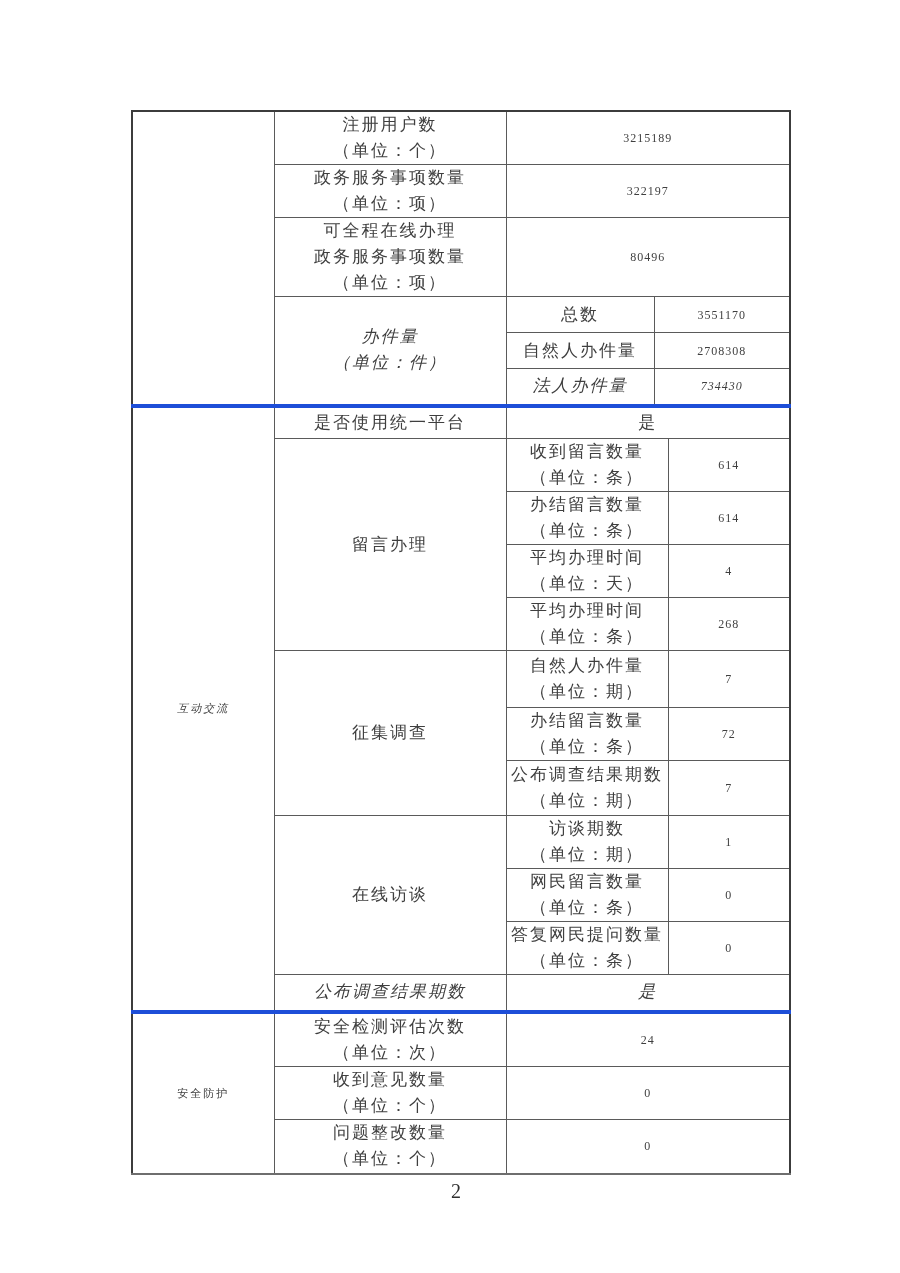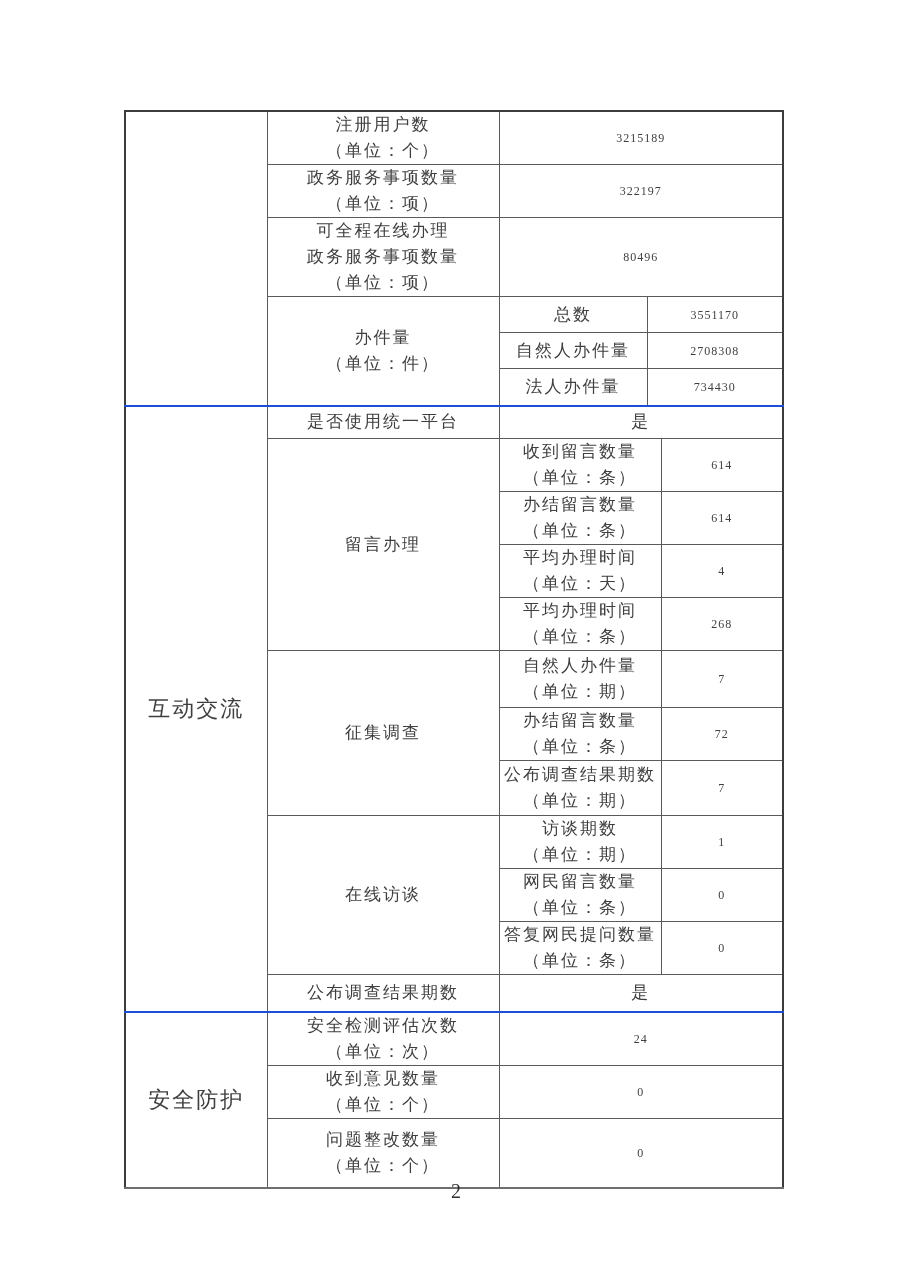--- a/index.html
+++ b/index.html
@@ -4,39 +4,39 @@
 <style>
   html,body{margin:0;padding:0;}
   body{
     width:900px;height:1273px;background:#ffffff;
     font-family:"Liberation Serif","DejaVu Serif",serif;
     color:#3f3f3f;
   }
   .page{position:relative;width:900px;height:1273px;background:#ffffff;overflow:hidden;}
 
   table.report{
-    position:absolute;left:124px;top:110px;
+    position:absolute;left:131px;top:110px;
     width:658px;
     border-collapse:collapse;table-layout:fixed;
     border:2px solid #3c3c3c;
   }
   td{
     border:1px solid #5a5a5a;
     text-align:center;vertical-align:middle;
     padding:0;overflow:hidden;
   }
   
-  .bb2{border-bottom:2px solid #1d4ed8;}
+  .bb2{border-bottom:4px solid #1d4ed8;font-style:italic;}
   
   .lt{border-top-color:#929292;}
   table.report{border-bottom-color:#6e6e6e;}
 
   .cn{font-size:17px;line-height:26px;letter-spacing:2px;white-space:nowrap;}
   .num{font-size:12px;letter-spacing:1px;line-height:22px;}
-  .cat{font-size:22px;letter-spacing:2px;}
+  .cat{font-size:11px;letter-spacing:2px;}
 
   .page-number{
     position:absolute;top:1180px;left:0;width:900px;
     text-align:center;text-indent:12px;
     font-size:20px;color:#2f2f2f;
   }
 </style>
 </head>
 <body>
 
@@ -250,21 +250,21 @@
     </tr>
     <tr style="height:51px">
       <td>
         <div class="cn">收到意见数量</div>
         <div class="cn">（单位：个）</div>
       </td>
       <td colspan="3">
         <div class="num">0</div>
       </td>
     </tr>
-    <tr style="height:70px">
+    <tr style="height:55px">
       <td>
         <div class="cn">问题整改数量</div>
         <div class="cn">（单位：个）</div>
       </td>
       <td colspan="3">
         <div class="num">0</div>
       </td>
     </tr>
   </tbody>
     </table>

